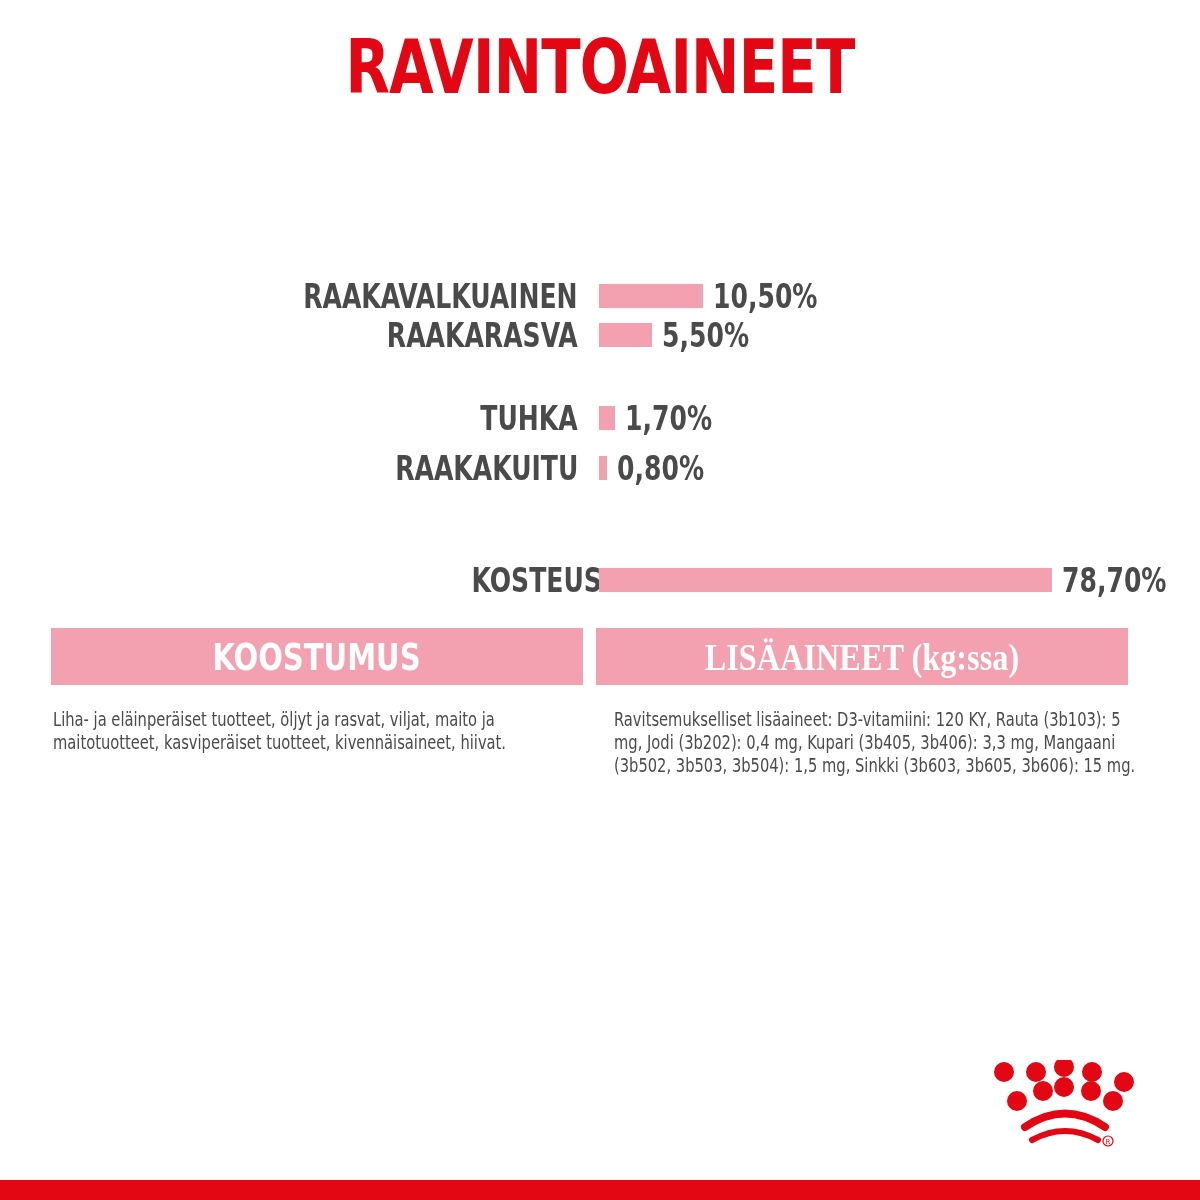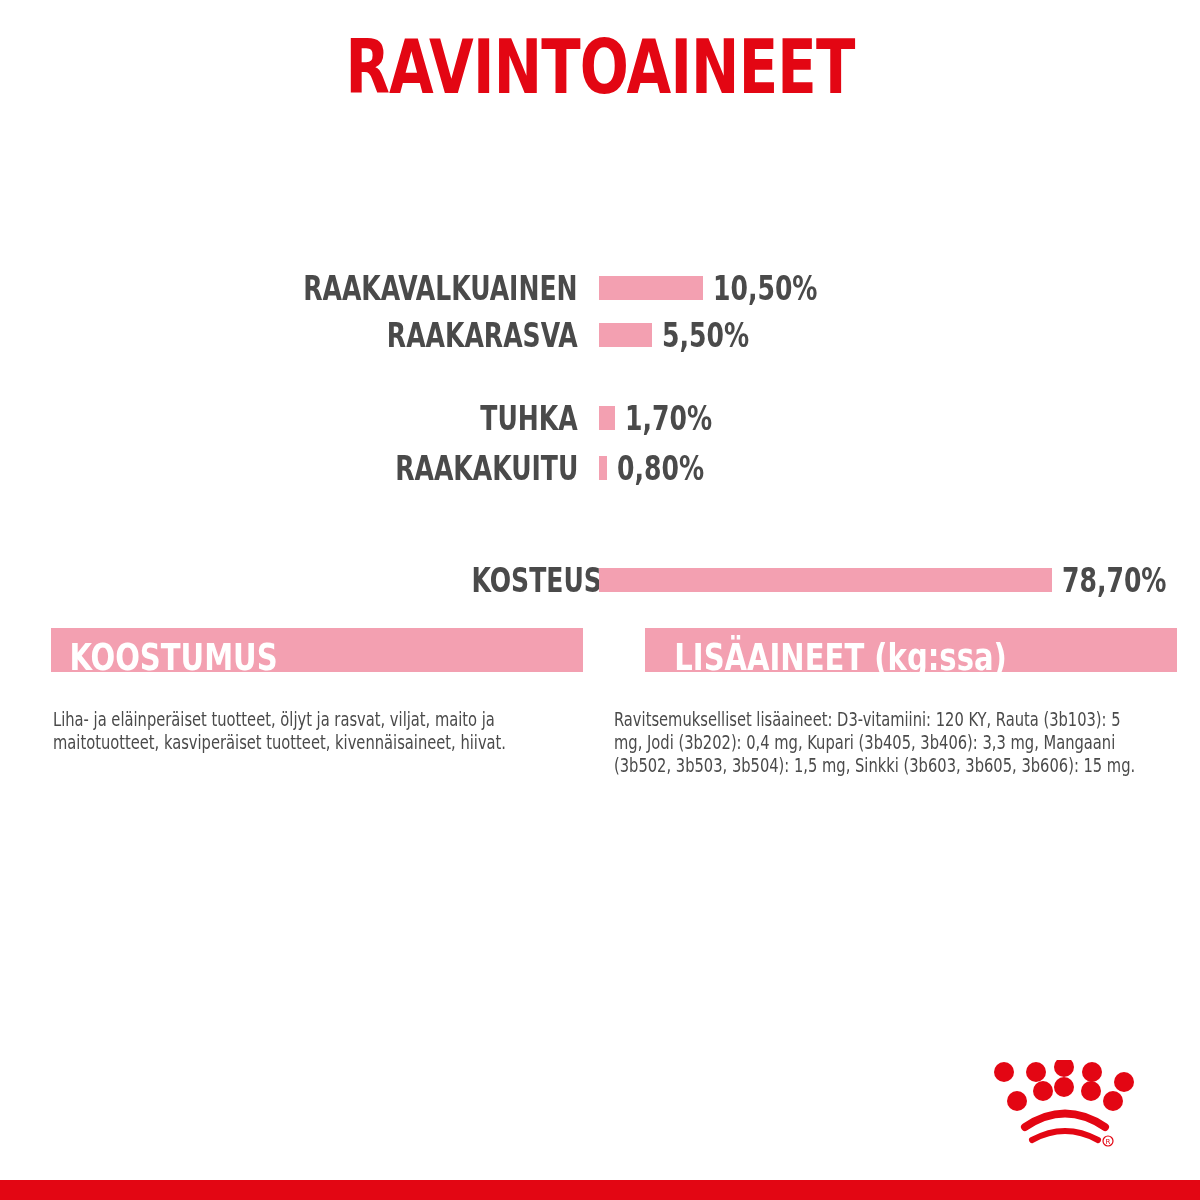--- a/index.html
+++ b/index.html
@@ -2,33 +2,33 @@
 <html><head>
 <meta charset="utf-8">
 <style>
   html, body { margin:0; padding:0; }
   body { width:1200px; height:1200px; background:#ffffff; position:relative; overflow:hidden; font-family:"DejaVu Sans Condensed","DejaVu Sans", sans-serif; }
   .title { position:absolute; left:0; top:22px; width:1200px; text-align:center; color:#e30613; font-family:"DejaVu Sans", sans-serif; font-weight:bold; font-size:74px; letter-spacing:-1px; transform:scaleX(0.78); transform-origin:center; line-height:90px; }
   .row { position:absolute; left:0; width:1200px; height:40px; }
   .row .label { position:absolute; right:622px; top:0; font-weight:bold; font-size:34px; color:#4a4a4a; line-height:40px; white-space:nowrap; transform:scaleX(0.82); transform-origin:right center; letter-spacing:0px; }
   .row .bar { position:absolute; left:599px; top:8px; height:24px; background:#f3a0b1; }
   .row .value { position:absolute; top:0; font-weight:bold; font-size:34px; color:#4a4a4a; line-height:40px; white-space:nowrap; transform:scaleX(0.82); transform-origin:left center; }
-  .panel-head { position:absolute; top:628px; height:44px; background:#f3a0b1; color:#ffffff; font-weight:bold; font-size:38px; line-height:58px; }
+  .panel-head { position:absolute; top:628px; height:57px; background:#f3a0b1; color:#ffffff; font-weight:bold; font-size:38px; line-height:58px; text-align:center; }
   .panel-head span { display:inline-block; transform:scaleX(0.85); }
   .panel-text { position:absolute; top:708px; font-size:19px; color:#4a4a4a; line-height:23px; transform:scaleX(0.86); transform-origin:left top; }
   .logo { position:absolute; left:985px; top:1060px; width:160px; height:100px; }
   .footer-bar { position:absolute; left:0; top:1180px; width:1200px; height:20px; background:#e30613; }
 </style>
 </head>
 <body>
 
 <div class="title">RAVINTOAINEET</div>
 
 <div id="chart">
-    <div class="row" style="top: 268px;">
+    <div class="row" style="top: 276px;">
       <span class="label">RAAKAVALKUAINEN</span>
       <span class="bar" style="width: 104px;"></span>
       <span class="value" style="left: 713px;">10,50%</span>
     </div>
     <div class="row" style="top: 315px;">
       <span class="label">RAAKARASVA</span>
       <span class="bar" style="width: 53px;"></span>
       <span class="value" style="left: 662px;">5,50%</span>
     </div>
     <div class="row" style="top: 398px;">
@@ -44,21 +44,21 @@
     <div class="row" style="top: 560px; padding-left: 24px;">
       <span class="label">KOSTEUS</span>
       <span class="bar" style="width: 453px;"></span>
       <span class="value" style="left: 1062px;">78,70%</span>
     </div>
   </div>
 
 <div class="panel-head" style="left:51px;width:532px;"><span>KOOSTUMUS</span></div>
 <div class="panel-text" style="left:53px;width:610px;">Liha- ja eläinperäiset tuotteet, öljyt ja rasvat, viljat, maito ja maitotuotteet, kasviperäiset tuotteet, kivennäisaineet, hiivat.</div>
 
-<div class="panel-head" style="left:645px;width:532px;"><span>LISÄAINEET (kg:ssa)</span></div>
+<div class="panel-head" style="left:596px;width:532px;font-family:Liberation Serif, serif;"><span>LISÄAINEET (kg:ssa)</span></div>
 <div class="panel-text" style="left:614px;width:610px;">Ravitsemukselliset lisäaineet: D3-vitamiini: 120 KY, Rauta (3b103): 5 mg, Jodi (3b202): 0,4 mg, Kupari (3b405, 3b406): 3,3 mg, Mangaani (3b502, 3b503, 3b504): 1,5 mg, Sinkki (3b603, 3b605, 3b606): 15 mg.</div>
 
 <svg class="logo" viewBox="0 0 160 100">
   <g fill="#e30613">
     <circle cx="19" cy="12" r="10"></circle>
     <circle cx="51" cy="2" r="10" transform="translate(0,10)"></circle>
     <circle cx="79" cy="7" r="10"></circle>
     <circle cx="107" cy="12" r="10"></circle>
     <circle cx="139" cy="22" r="10"></circle>
     <circle cx="32" cy="41" r="10"></circle>

